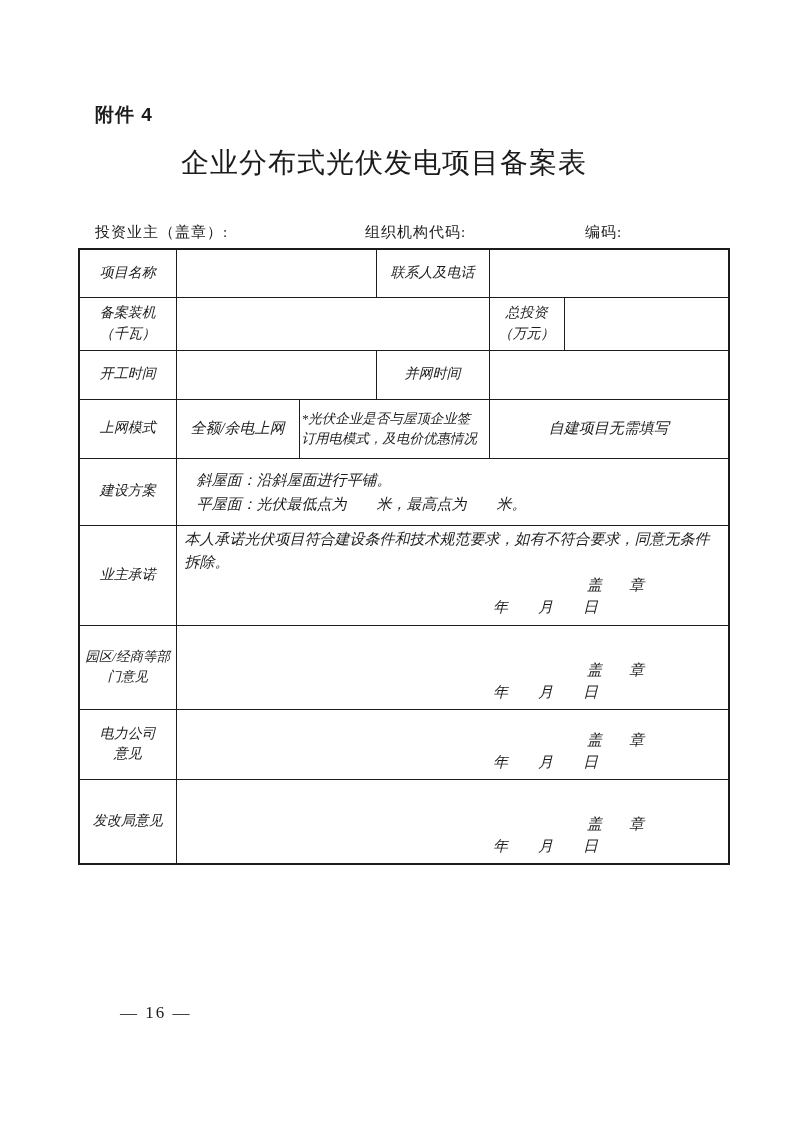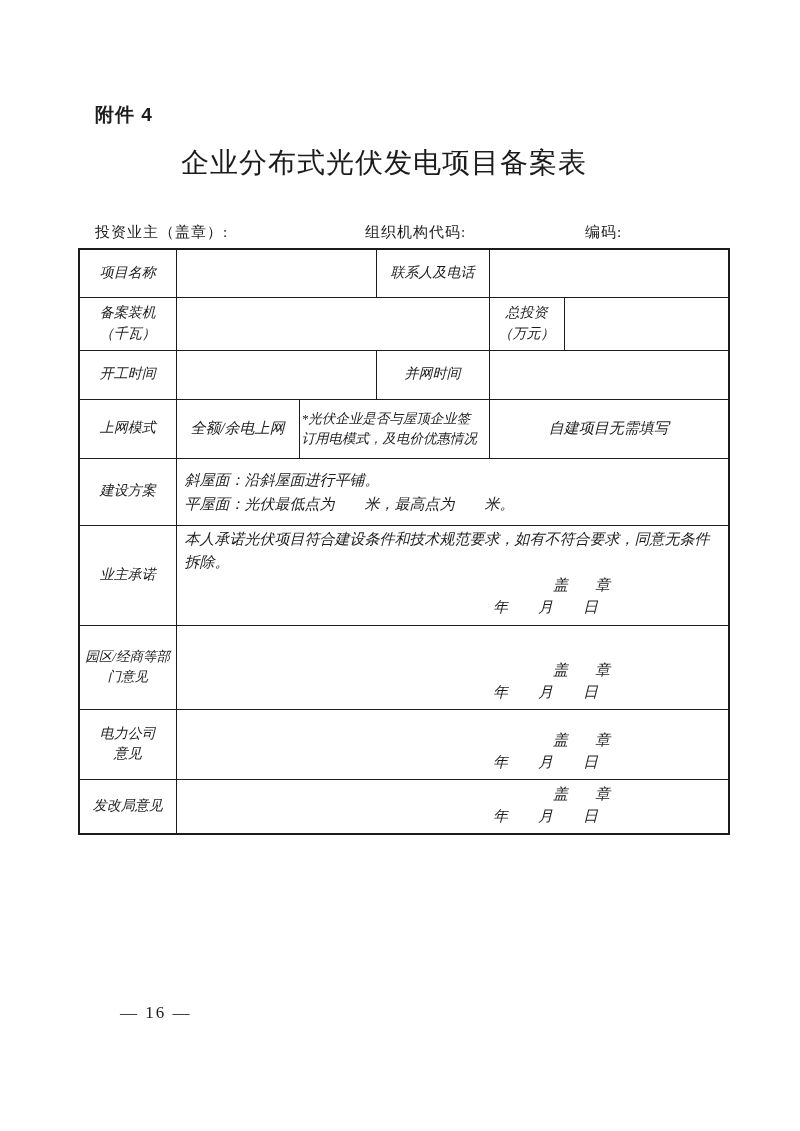--- a/index.html
+++ b/index.html
@@ -34,25 +34,25 @@
   td {
     font-size: 15px; text-align: center; vertical-align: middle;
     line-height: 1.45; overflow: hidden;
   }
   td .lbl-line { display: block; white-space: nowrap; }
   td.lbl { font-size: 14px; }
   td.lbl-narrowfit { font-size: 13.5px; }
   td.left { text-align: left; padding-left: 8px; padding-right: 4px; }
   td.note-cell { font-size: 13.5px; padding: 0 2px; white-space: nowrap; }
   td.bottom { vertical-align: bottom; }
-  .stamp-line { text-align: right; padding-right: 112px; letter-spacing: 6px; line-height: 22px; }
+  .stamp-line { text-align: right; padding-right: 78px; letter-spacing: 6px; line-height: 22px; }
   .date-line  { text-align: right; padding-right: 130px; line-height: 22px; padding-bottom: 6px; }
   .commit-wrap { display: flex; flex-direction: column; justify-content: flex-end; height: 98px; }
   .commit-text { text-align: left; padding: 4px 8px 0 8px; line-height: 1.55; }
-  .plan-wrap { text-align: left; padding-left: 8px; line-height: 1.6; }
+  .plan-wrap { text-align: left; padding-left: 20px; line-height: 1.6; }
   .two-line { line-height: 1.5; }
   .footer {
     position: absolute; left: 120px; top: 1003px;
     font-size: 17px; letter-spacing: 2px;
   }
 </style>
 </head>
 <body>
 
 <div class="attachment">附件 4</div>
@@ -152,21 +152,21 @@
     <td class="lbl">
       <span class="lbl-line">电力公司</span>
       <span class="lbl-line">意见</span>
     </td>
     <td colspan="5" class="bottom">
       <div class="stamp-line">盖　章</div>
       <div class="date-line">年　　月　　日</div>
     </td>
   </tr>
 
-  <tr style="height:55px">
+  <tr style="height:85px">
     <td class="lbl">
       <span class="lbl-line">发改局意见</span>
       <span class="lbl-line"></span>
     </td>
     <td colspan="5" class="bottom">
       <div class="stamp-line">盖　章</div>
       <div class="date-line">年　　月　　日</div>
     </td>
   </tr>
 </tbody>

